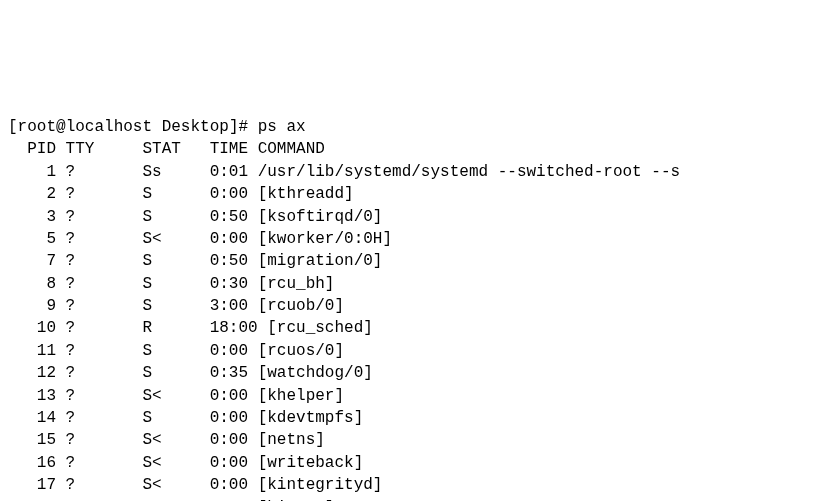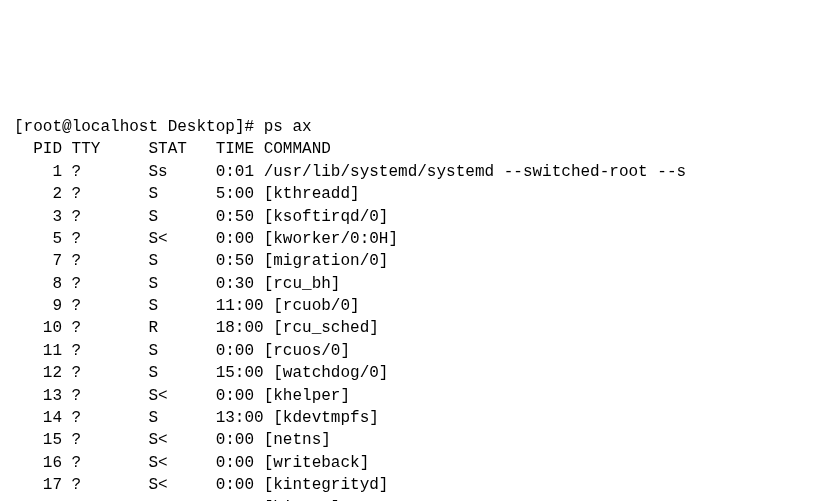--- a/index.html
+++ b/index.html
@@ -16,43 +16,42 @@
       padding: 4px 8px;
       white-space: pre;
       overflow: hidden;
       position: relative;
     }
     .terminal {
       white-space: pre;
     }
     .row {
       white-space: pre;
-      margin-left: 6px;
     }
   </style>
 </head>
 <body>
 
 
 
 <div class="terminal">
 <span class="row"><span>[</span><span>root</span><span>@</span><span>localhost</span> <span>Desktop</span><span>]</span><span>#</span> <span>ps ax</span></span>
 <span class="row" id="header-row">  PID TTY     STAT   TIME COMMAND</span>
 <div id="rows-container"><span class="row">    1 ?       Ss     0:01 /usr/lib/systemd/systemd --switched-root --s</span>
-<span class="row">    2 ?       S      5:00 [kthreadd]</span>
+<span class="row">    2 ?       S      0:00 [kthreadd]</span>
 <span class="row">    3 ?       S      0:50 [ksoftirqd/0]</span>
 <span class="row">    5 ?       S&lt;     0:00 [kworker/0:0H]</span>
 <span class="row">    7 ?       S      0:50 [migration/0]</span>
 <span class="row">    8 ?       S      0:30 [rcu_bh]</span>
-<span class="row">    9 ?       S      11:00 [rcuob/0]</span>
+<span class="row">    9 ?       S      3:00 [rcuob/0]</span>
 <span class="row">   10 ?       R      18:00 [rcu_sched]</span>
 <span class="row">   11 ?       S      0:00 [rcuos/0]</span>
-<span class="row">   12 ?       S      15:00 [watchdog/0]</span>
+<span class="row">   12 ?       S      0:35 [watchdog/0]</span>
 <span class="row">   13 ?       S&lt;     0:00 [khelper]</span>
-<span class="row">   14 ?       S      13:00 [kdevtmpfs]</span>
+<span class="row">   14 ?       S      0:00 [kdevtmpfs]</span>
 <span class="row">   15 ?       S&lt;     0:00 [netns]</span>
 <span class="row">   16 ?       S&lt;     0:00 [writeback]</span>
 <span class="row">   17 ?       S&lt;     0:00 [kintegrityd]</span>
 <span class="row">   18 ?       S&lt;     0:00 [bioset]</span>
 
 
 
 
 </div>
 </div>

